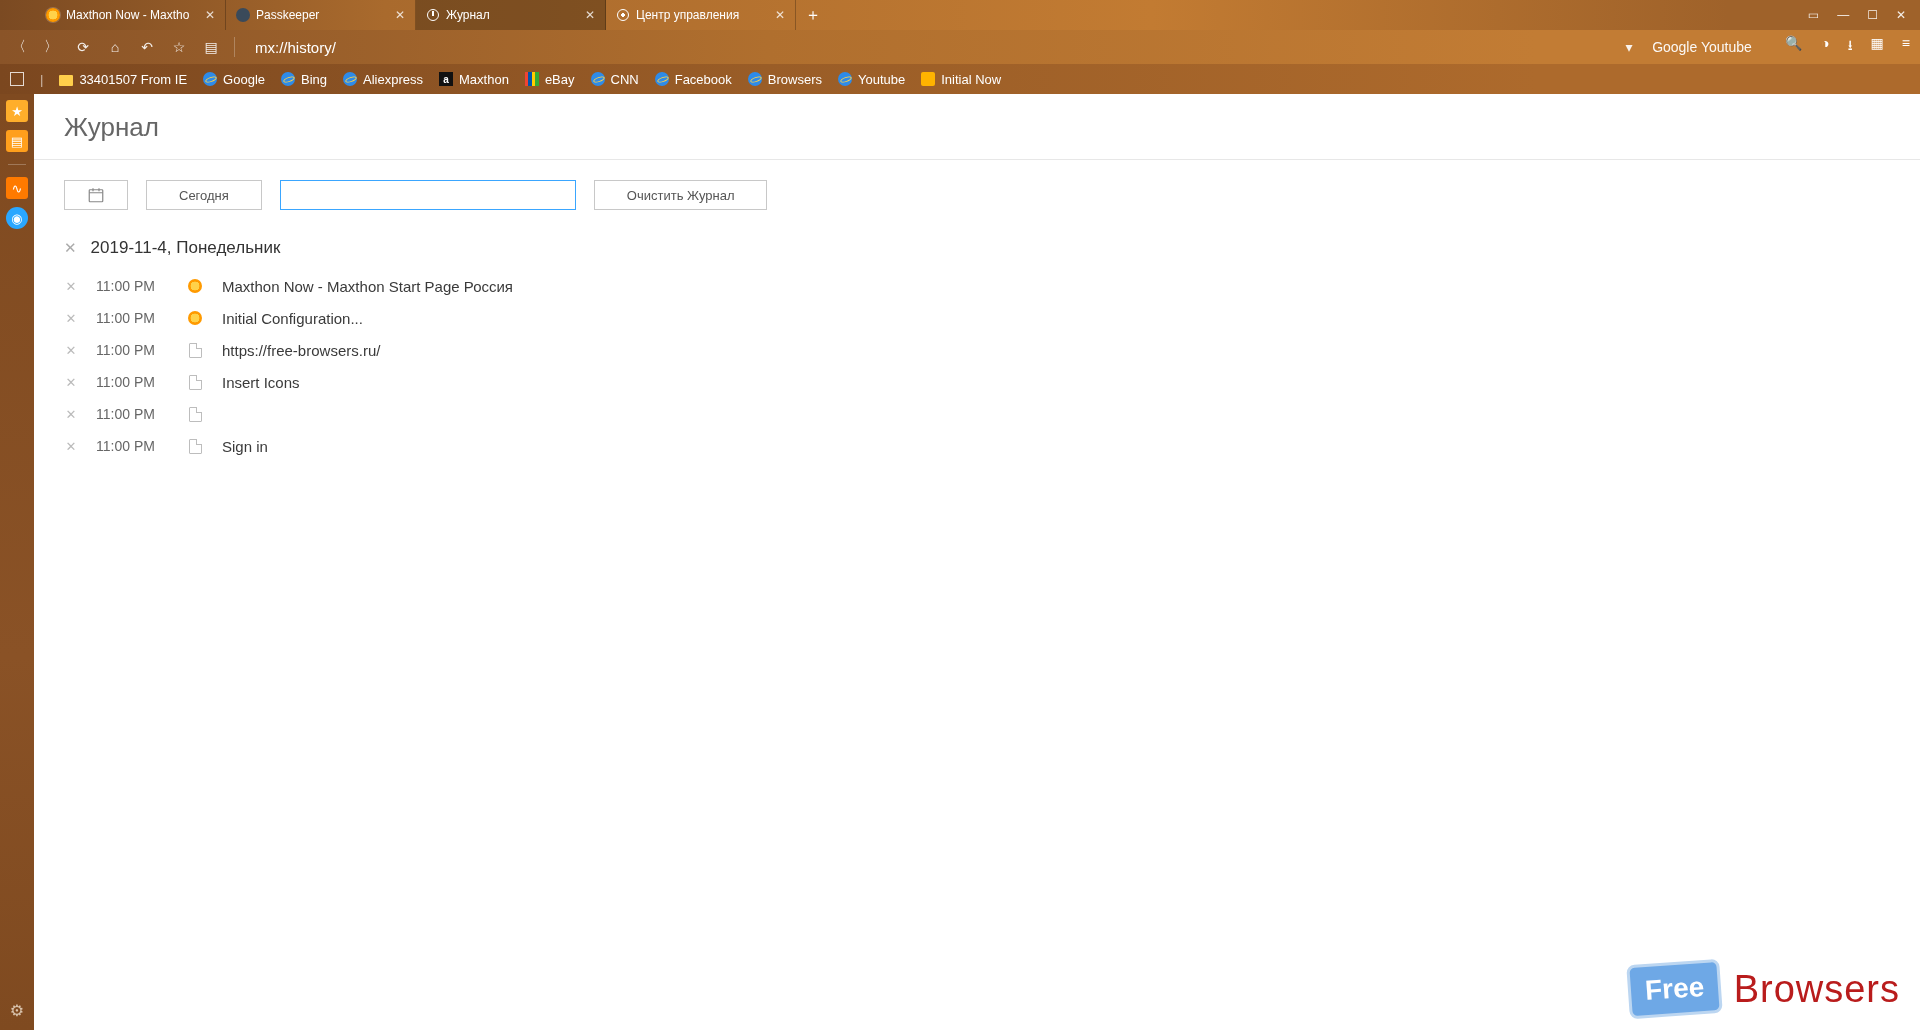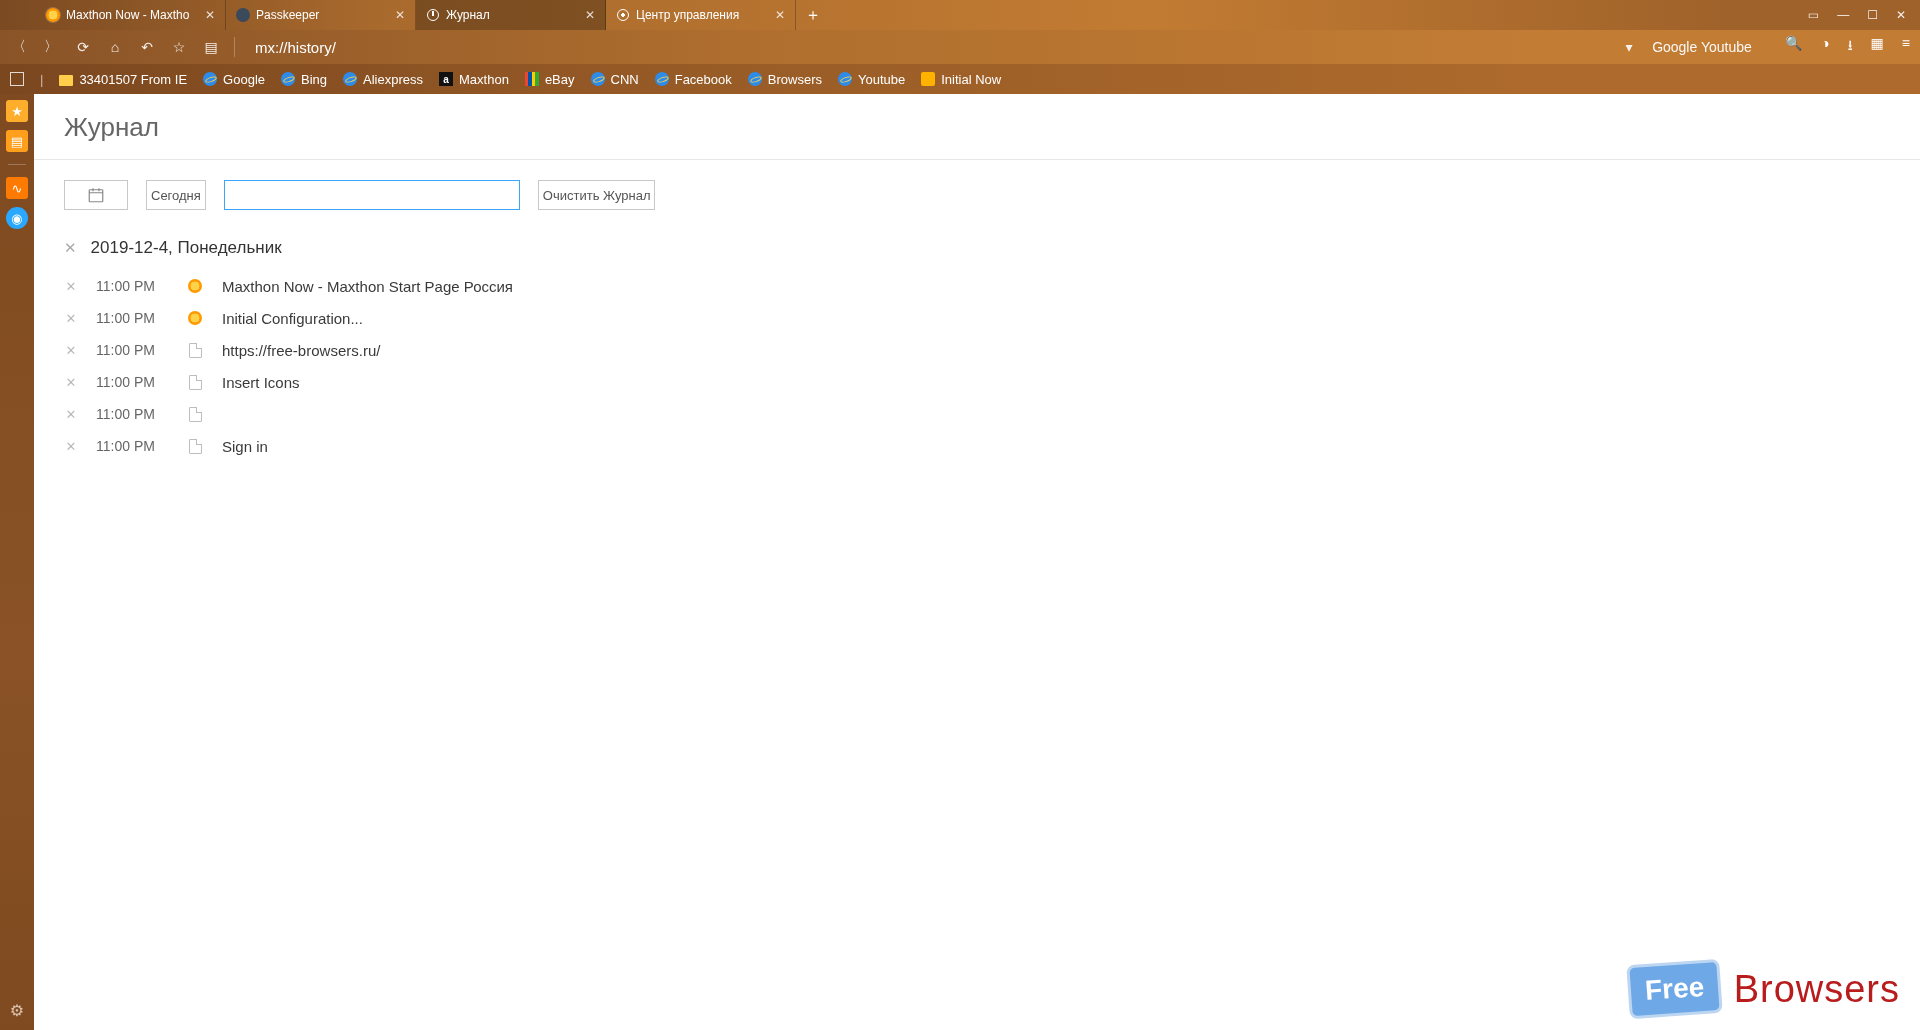--- a/index.html
+++ b/index.html
@@ -107,21 +107,21 @@
 .chip.orb {background:#2aa7ff;border-radius:50%;}
 .rail .railspacer{flex:1;}
 .rail .gear{color:#d8c3ad;font-size:16px;margin-bottom:10px;}
 
 
 .page { flex:1; background:#fff; overflow:auto; padding: 18px 30px; color:#5c5c5c; position:relative;}
 .page h1 { font-weight:400; font-size:26px; color:#666; }
 .divider { height:1px; background:#e7e7e7; margin:16px -30px 20px; }
 
 .controls { display:flex; gap:18px; align-items:center; }
-.btn { height:30px; border:1px solid #c8c8c8; background:#fff; color:#555; font-size:13px; padding:0 4px; display:flex; align-items:center; justify-content:center; }
+.btn { height:30px; border:1px solid #c8c8c8; background:#fff; color:#555; font-size:13px; padding:0 32px; display:flex; align-items:center; justify-content:center; }
 .btn.cal{ width:64px; padding:0; }
 .searchinput{ height:30px; width:296px; border:1px solid #3aa6ff; padding:0 8px; font-size:14px; color:#000; outline:none;}
 
 .daygroup{ margin-top:28px; }
 .dayhead{ display:flex; align-items:center; gap:14px; font-size:17px; color:#333;}
 .dayhead .xall{ color:#aaa; font-size:15px;}
 .entries{ margin-top:12px; }
 .entry{ display:flex; align-items:center; gap:18px; height:32px; font-size:15px;}
 .entry .x{ width:14px; color:#bbb; font-size:13px; text-align:center;}
 .entry .time{ width:72px; color:#666; font-size:14px;}
@@ -276,21 +276,21 @@
         </button>
       <input class="searchinput" value="" style="">
       <button class="btn">
           <span>Очистить Журнал</span>
         </button>
     </div>
 
     <div class="daygroup">
       <div class="dayhead">
         <span class="xall">✕</span>
-        <span>2019-12-4, Понедельник</span>
+        <span>2019-11-4, Понедельник</span>
       </div>
       <div class="entries" id="entries">
           <div class="entry">
             <span class="x">✕</span>
             <span class="time">11:00 PM</span>
             <span class="eico">
               <span class="ico-sun"></span>
             </span>
             <span class="etitle">Maxthon Now - Maxthon Start Page Россия</span>
           </div>

